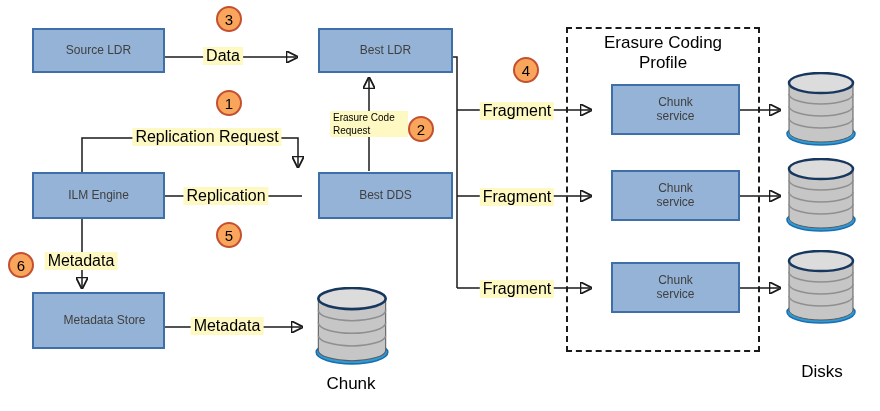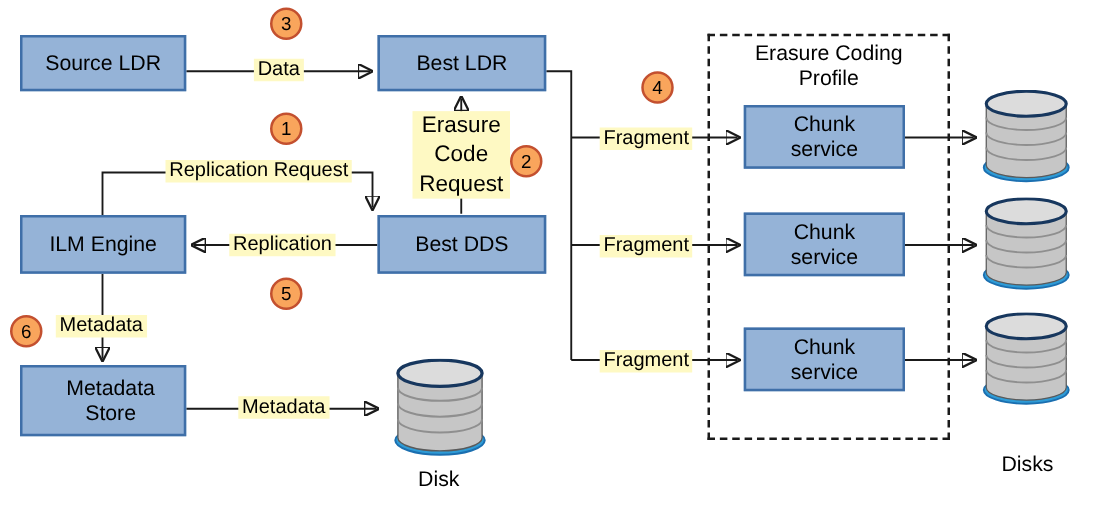--- a/index.html
+++ b/index.html
@@ -8,36 +8,36 @@
   body { font-family:"Liberation Sans","DejaVu Sans",sans-serif; color:#000; }
   .canvas { position:relative; width:880px; height:411px; background:#fff; overflow:hidden; }
 
   .wires { position:absolute; left:0; top:0; width:880px; height:411px; }
   .wires path, .wires polyline { stroke:#1A1A1A; stroke-width:1.5; fill:none; }
 
   .node {
     position:absolute; display:flex; align-items:center; justify-content:center;
     text-align:center; background:var(--node-fill,#95B3D7);
     border:2px solid var(--node-border,#3F6FA8);
-    font-size:17px; line-height:1.15; color:#000000;
+    font-size:12px; line-height:1.15; color:#404040;margin-left:16px;
   }
 
   .group-box { position:absolute; border:2px dashed #1A1A1A; }
   .group-title {
     position:absolute; top:4px; left:50%; transform:translateX(-50%);
     width:150px; text-align:center; font-size:17px; line-height:1.2;
   }
   .group-box .node { border-width:2px; }
 
   .edge-label {
     position:absolute; transform:translate(-50%,-50%); background:#fef9c3;
     padding:0 3px; font-size:16px; white-space:nowrap;
   }
   .edge-label.multiline {
-    white-space:normal; width:78px; text-align:center; font-size:18px; line-height:1.3;
+    white-space:normal; width:78px; text-align:left; font-size:10px; line-height:1.3;
   }
 
   .badge {
     position:absolute; width:26px; height:26px; border-radius:50%;
     background:var(--badge-fill,#F9A55C); border:2px solid var(--badge-border,#C3502F);
     display:flex; align-items:center; justify-content:center;
     font-size:15px; color:#000;
   }
 
   .disk { position:absolute; }
@@ -153,21 +153,21 @@
   <div class="edge-label" style="left:81px; top:261px;">Metadata</div>
 
   <div class="edge-label" style="left:227px; top:326px;">Metadata</div>
 
   <div class="edge-label" style="left:517px; top:111px;">Fragment</div>
 
   <div class="edge-label" style="left:517px; top:197px;">Fragment</div>
 
   <div class="edge-label" style="left:517px; top:289px;">Fragment</div>
 
-  <div class="disk-label" style="left:351px; top:384px;">Disk</div>
+  <div class="disk-label" style="left:351px; top:384px;">Chunk</div>
 
   <div class="disk-label" style="left:822px; top:372px;">Disks</div>
 
   <div class="badge" style="left:216px; top:6px;">3</div>
   <div class="badge" style="left:216px; top:90px;">1</div>
   <div class="badge" style="left:408px; top:116px;">2</div>
   <div class="badge" style="left:216px; top:222px;">5</div>
   <div class="badge" style="left:513px; top:57px;">4</div>
   <div class="badge" style="left:8px; top:252px;">6</div>
 

